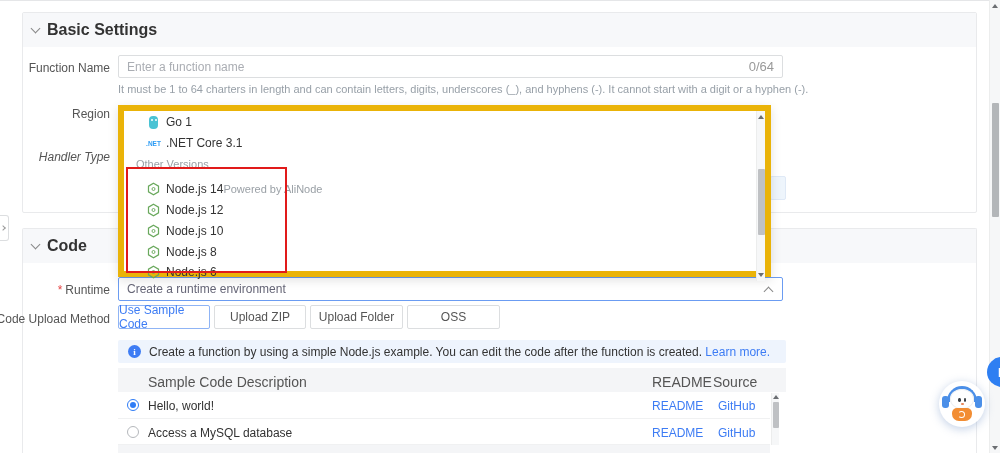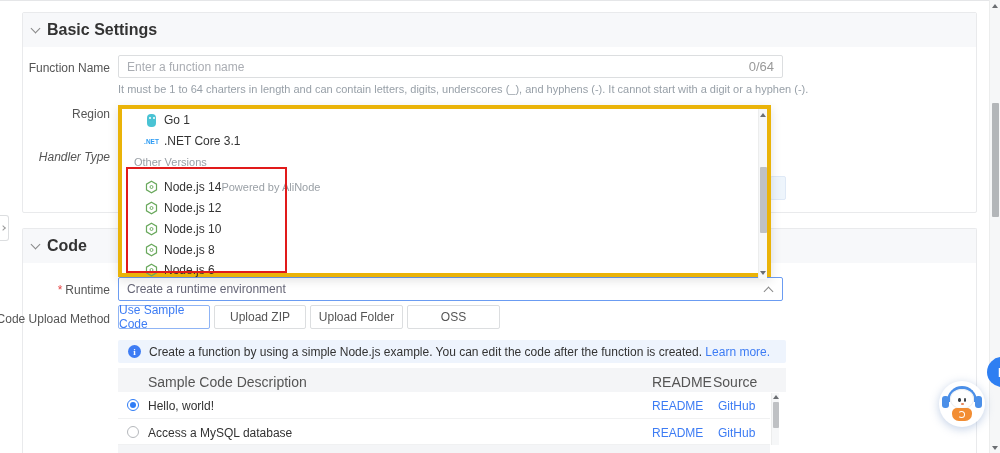--- a/index.html
+++ b/index.html
@@ -52,21 +52,21 @@
   .tbl-row { left:118px; width:652px; height:27px; background:#fff; border-bottom:1px solid #f0f1f2; }
   .tbl-row span.desc { position:absolute; left:30px; top:7px; font-size:12px; color:#333; }
   .tbl-row a { position:absolute; top:7px; font-size:12px; }
   .radio { position:absolute; left:9px; top:7px; width:12px; height:12px; border-radius:50%;
     border:1px solid #b5b8bc; background:#fff; }
   .radio.on { border:1px solid #2f7cf6; }
   .radio.on::after { content:""; position:absolute; left:2px; top:2px; width:6px; height:6px;
     border-radius:50%; background:#2f7cf6; }
 
   .dropdown { left:118px; top:105px; width:653px; height:172px; background:#fff;
-    border:4px solid #eab308; box-shadow:0 3px 10px rgba(0,0,0,.12); z-index:20; }
+    border:6px solid #eab308; box-shadow:0 3px 10px rgba(0,0,0,.12); z-index:20; }
   .dd-item { position:absolute; left:0; width:630px; height:20px; display:flex; align-items:center; }
   .dd-item .ico { width:15px; margin-left:22px; margin-right:5px; display:flex;
     align-items:center; justify-content:center; }
   .dd-item .lbl { font-size:12px; color:#333; }
   .dd-item .badge { font-size:11px; color:#9aa0a6; margin-left:0; }
   .dd-group { position:absolute; left:12px; font-size:11px; color:#9aa0a6; }
   .go-glyph { width:9px; height:13px; background:#4ac3d4; border-radius:4px; position:relative; }
   .go-glyph::before, .go-glyph::after { content:""; position:absolute; top:3px; width:2px; height:2px;
     border-radius:50%; background:#fff; }
   .go-glyph::before { left:1.5px; } .go-glyph::after { right:1.5px; }

